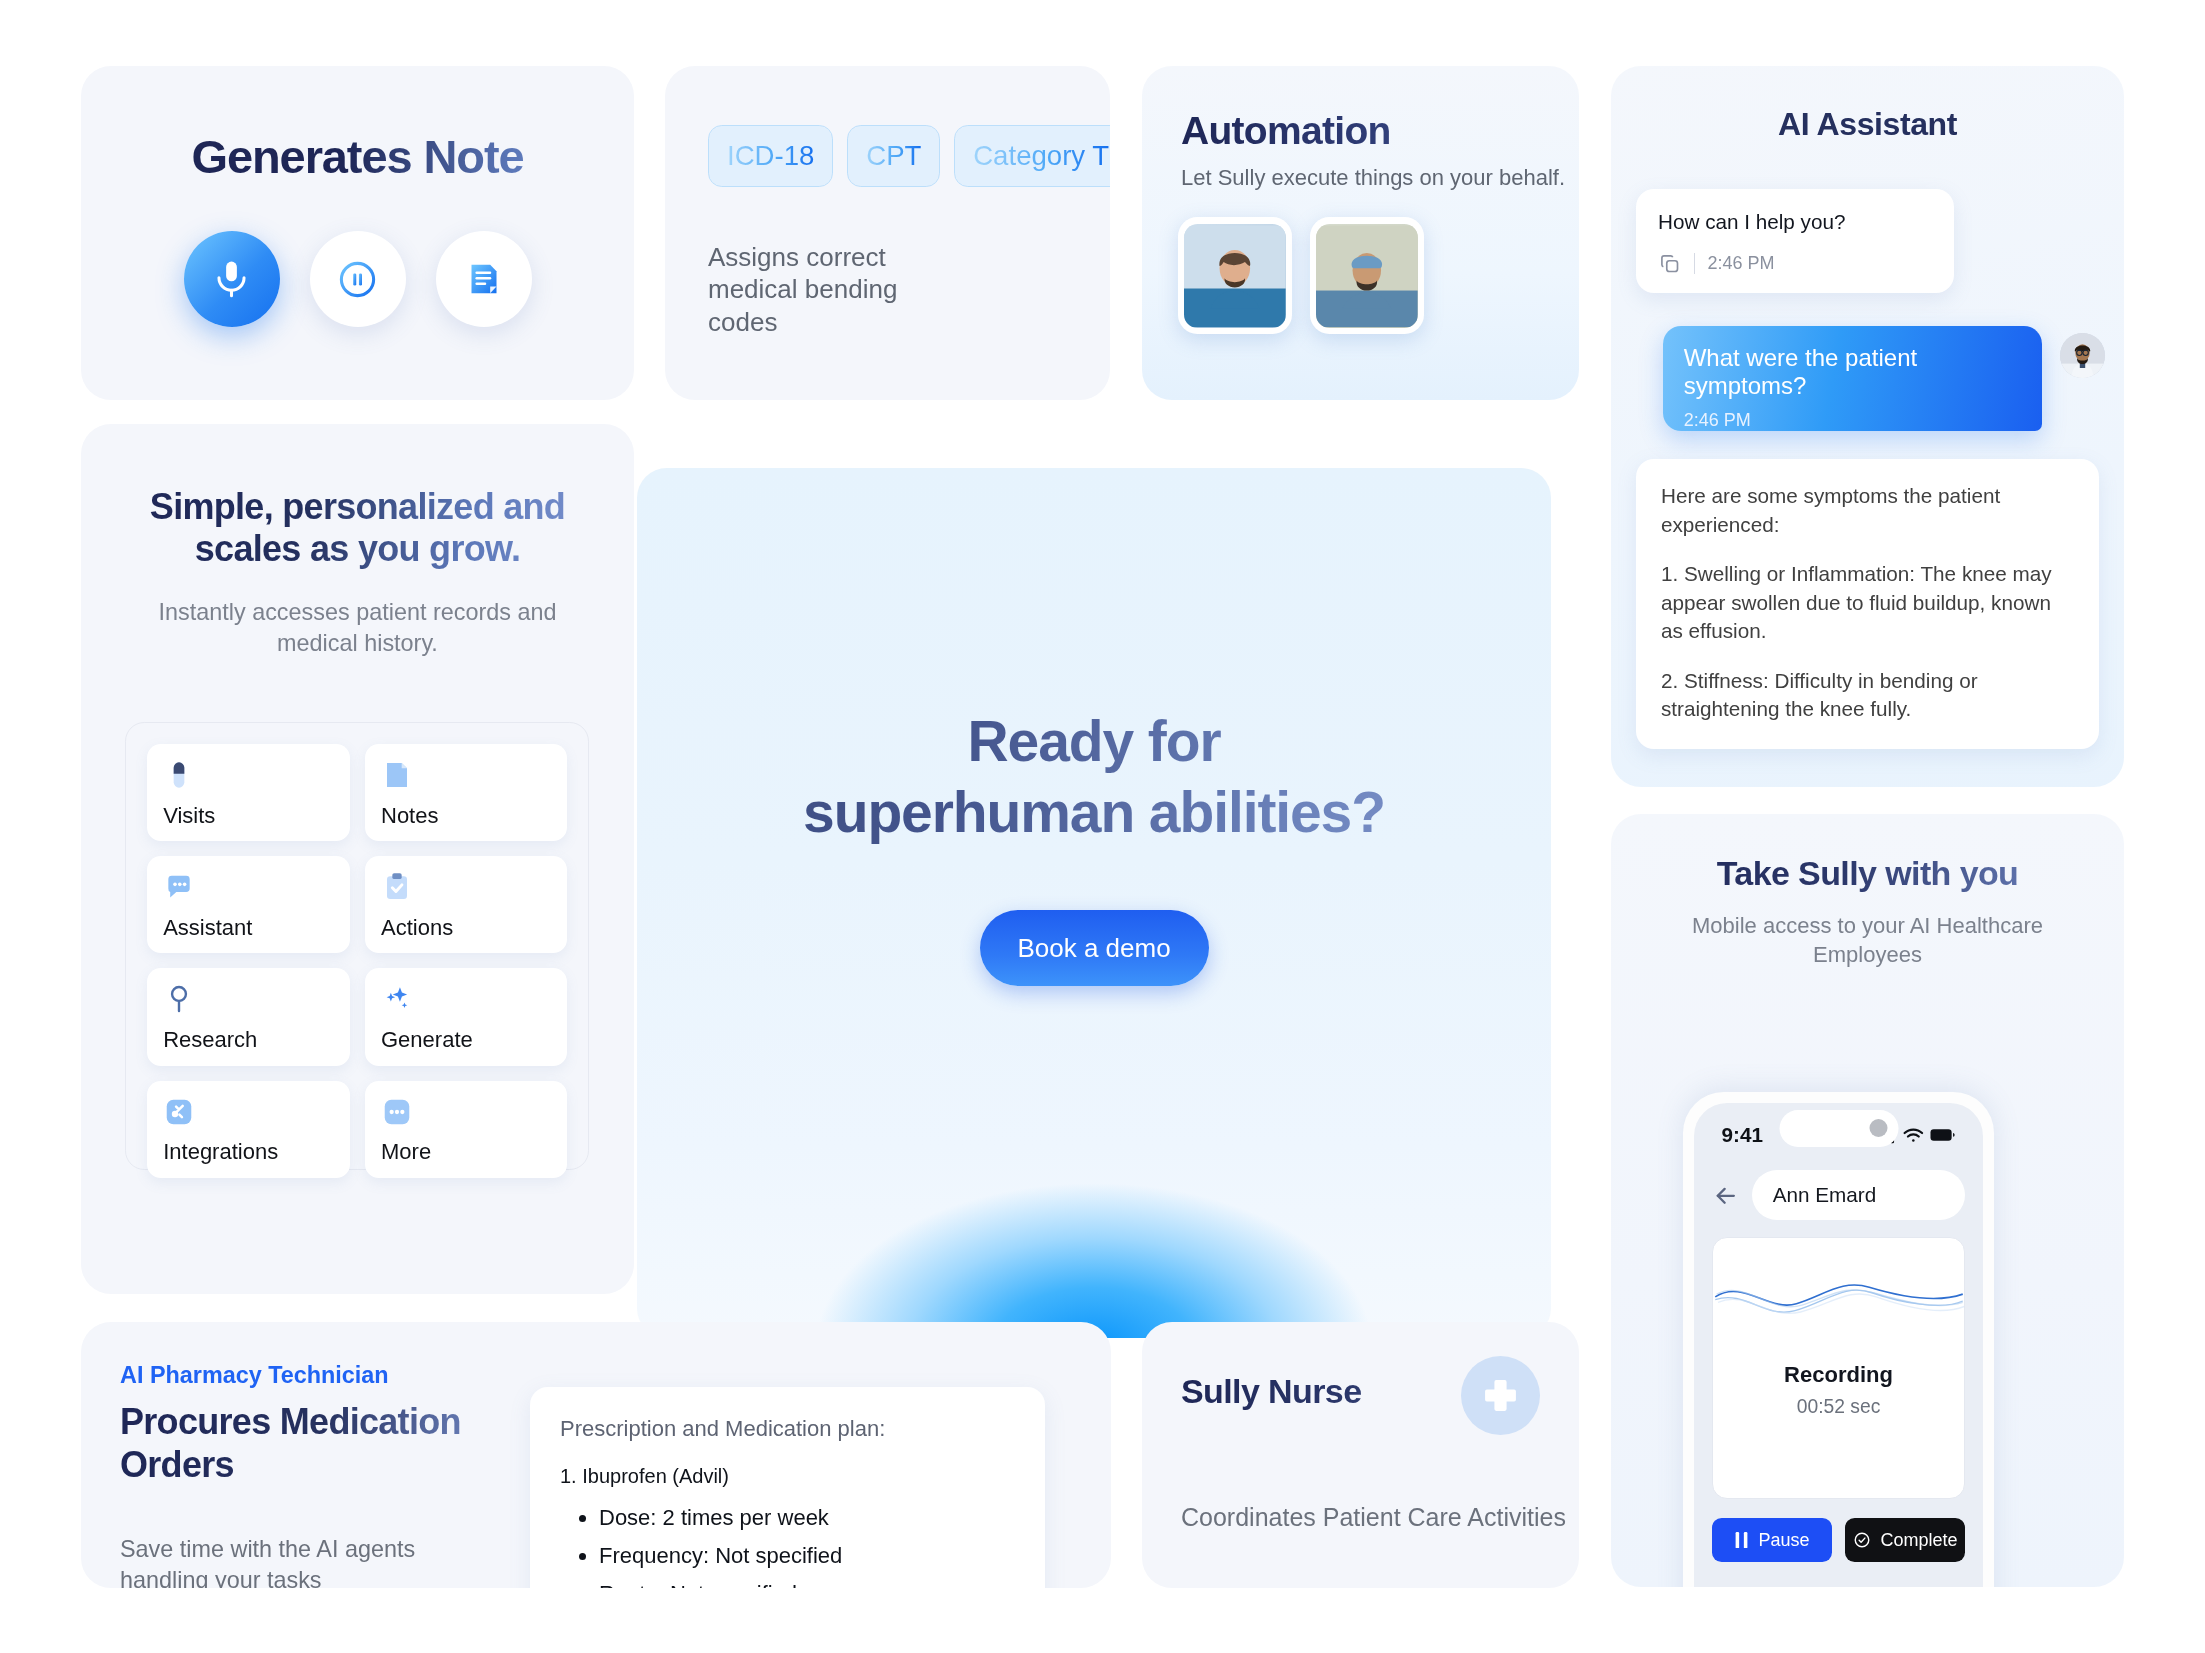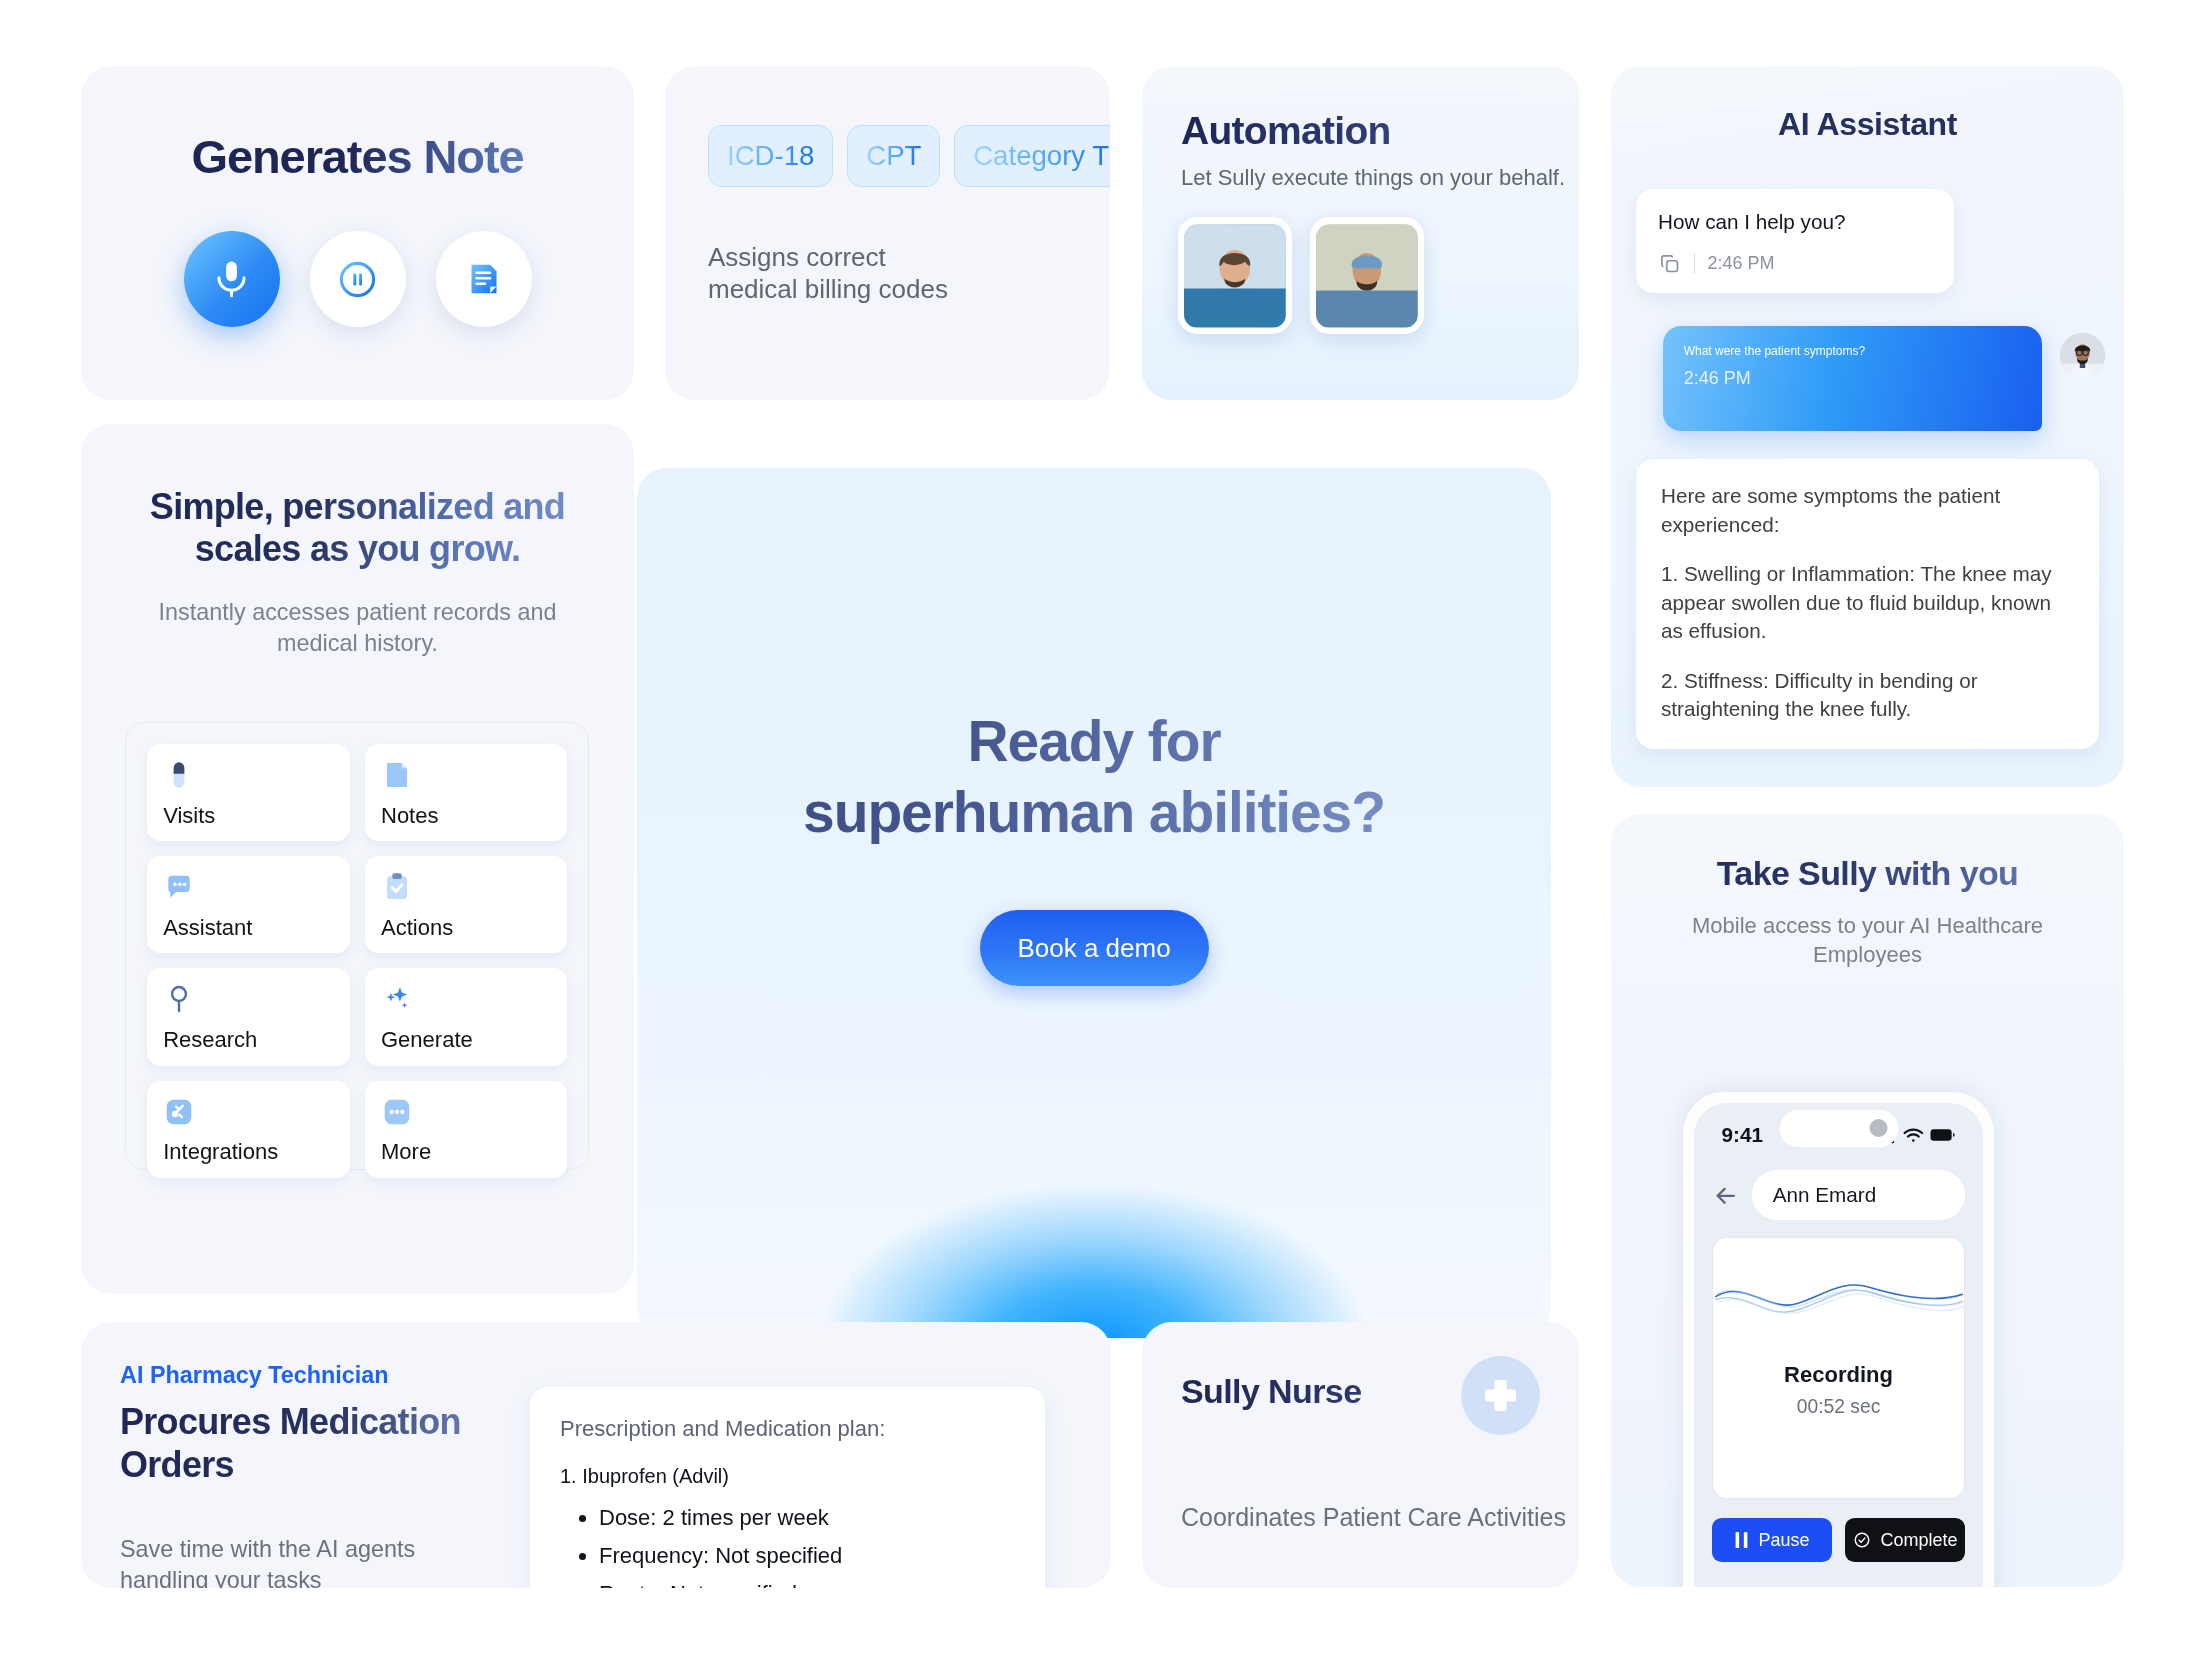--- a/index.html
+++ b/index.html
@@ -122,21 +122,21 @@
   .meta .time { font-size: 18px; color: #8a909e; }
 
   .bubble-u {
     position: absolute; left: 52px; top: 260px;
     width: 379px; height: 105px;
     border-radius: 18px 18px 6.9px 18px;
     background: linear-gradient(100deg,#74c2fb 0%, #2f9bf7 45%, #1a5ff0 100%);
     padding: 18px 20.7px;
     box-shadow: 0 8.3px 23.4px rgba(40,120,240,.26);
   }
-  .bubble-u .txt { font-size: 12px; color: #fff; }
+  .bubble-u .txt { font-size: 24px; color: #fff; }
   .bubble-u .time { font-size: 18px; color: #e8f2ff; margin-top: 9.6px; }
   .chat-avatar {
     position: absolute; left: 449px; top: 267px;
     width: 45px; height: 45px; border-radius: 50%;
     overflow: hidden; background: #cfd8e6;
   }
   .bubble-r {
     position: absolute; left: 25px; top: 393px;
     width: 463px;
     background: #fff; border-radius: 18px;
@@ -352,21 +352,21 @@
       </div>
     </div>
   </div>
 
   <div class="card" id="c-codes">
     <div class="chips">
       <div class="chip"><span>ICD-18</span></div>
       <div class="chip"><span>CPT</span></div>
       <div class="chip"><span>Category T</span></div>
     </div>
-    <div class="codes-sub">Assigns correct medical billing codes</div>
+    <div class="codes-sub">Assigns correct medical bending codes</div>
   </div>
 
   <div class="card" id="c-auto">
     <div class="auto-title">Automation</div>
     <div class="auto-sub">Let Sully execute things on your behalf.</div>
     <div class="auto-faces">
       <div class="face">
         <div class="face-img" style="background:linear-gradient(160deg,#cfe0ee 0%,#b9cfe2 45%,#9fc0d8 100%)">
           <svg width="100%" height="100%" viewBox="0 0 100 100">
             <rect width="100" height="100" fill="#cddeec"></rect>

